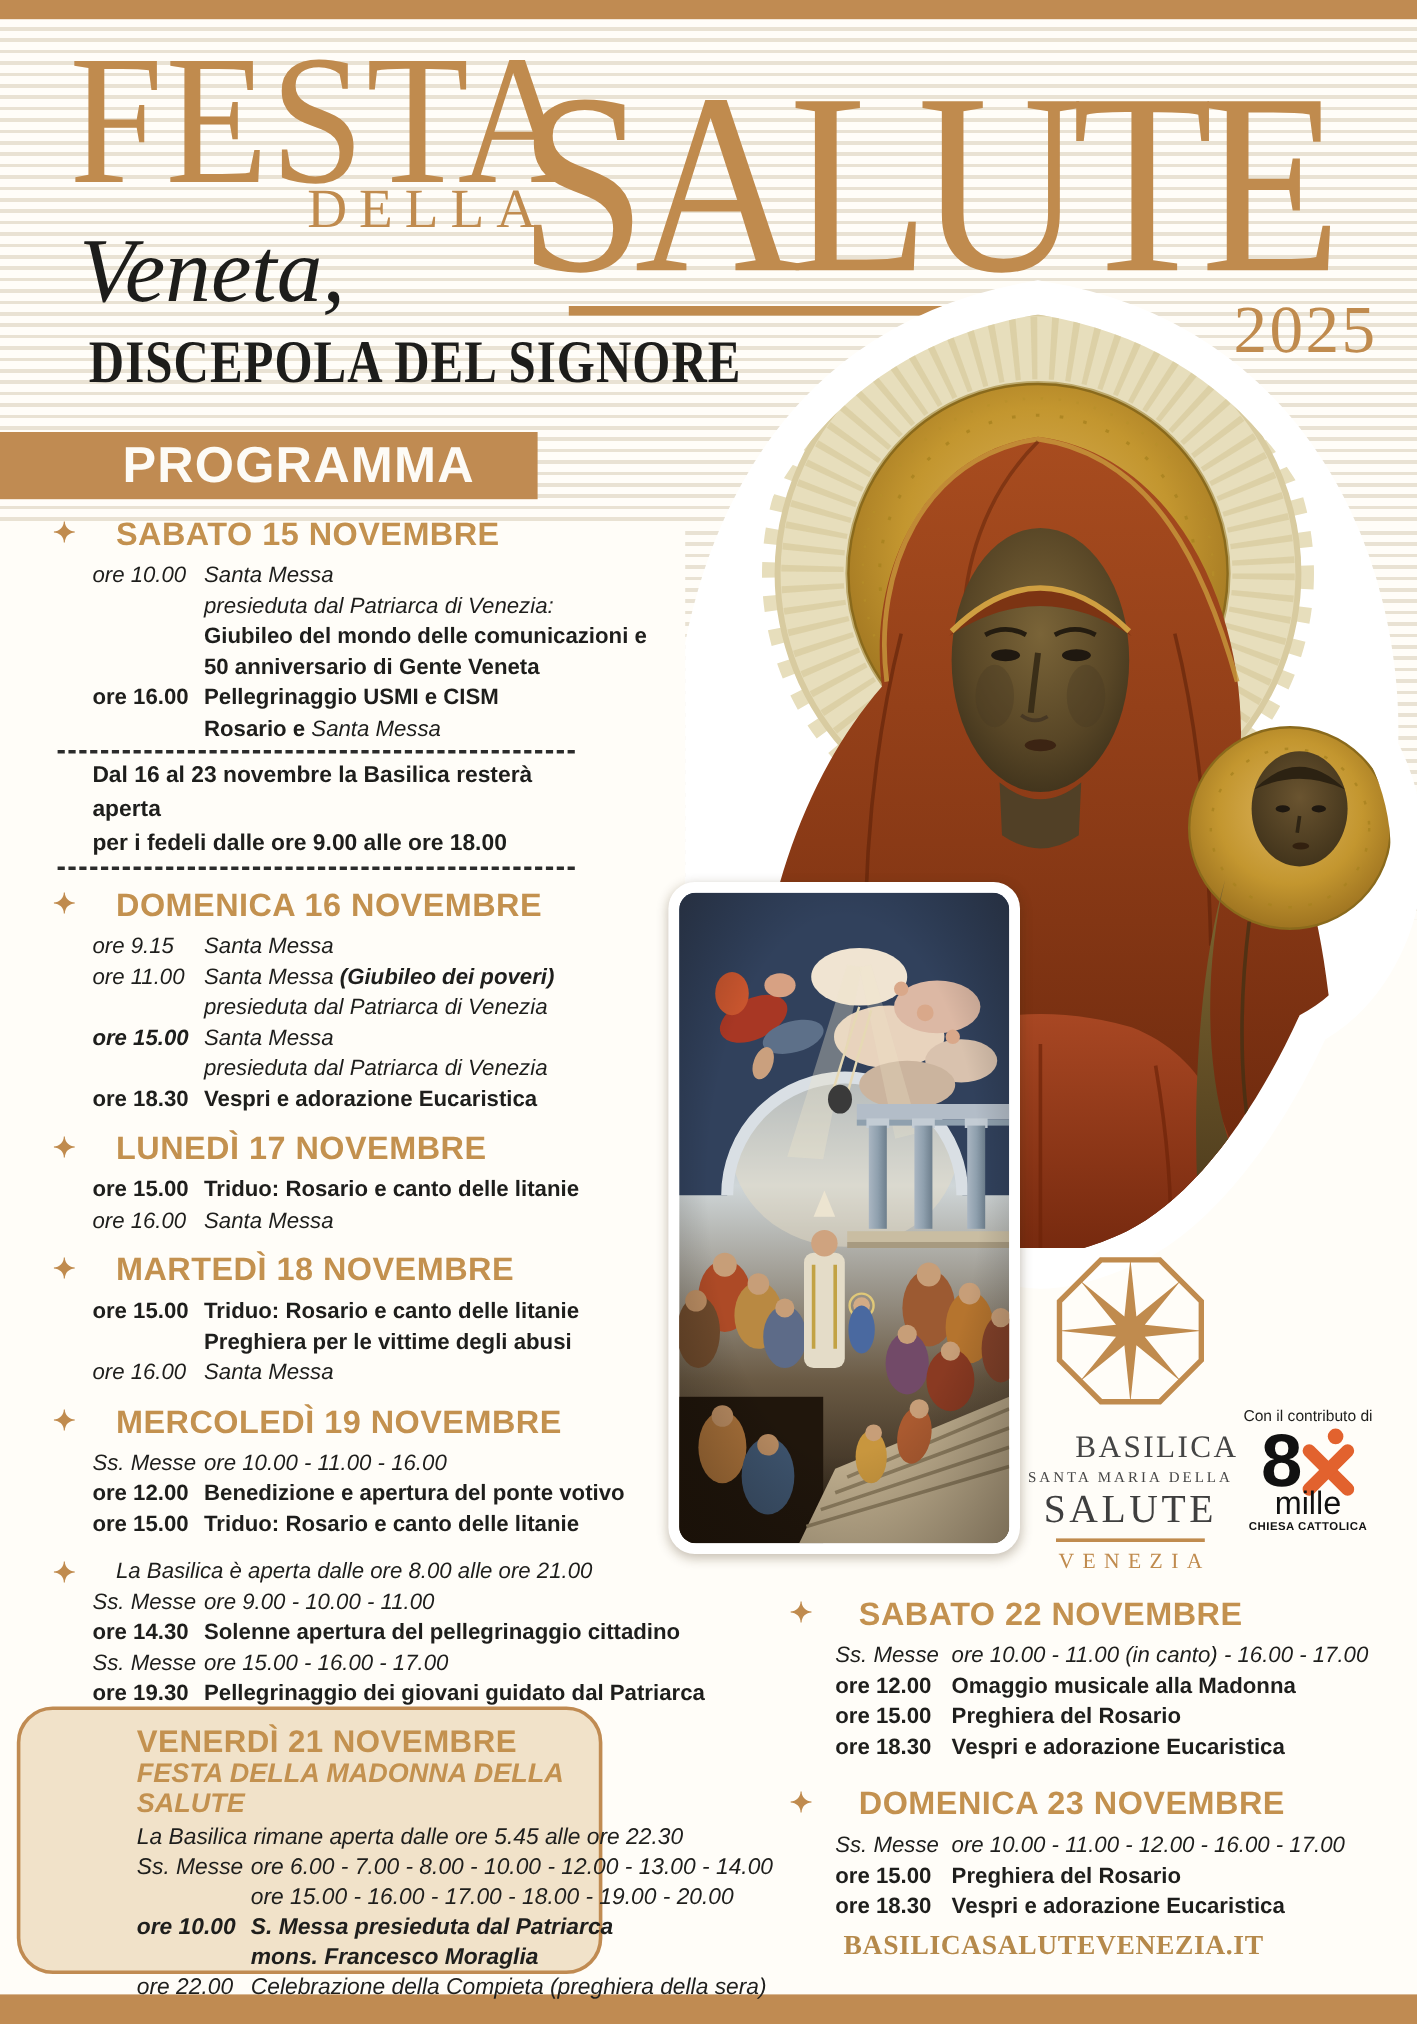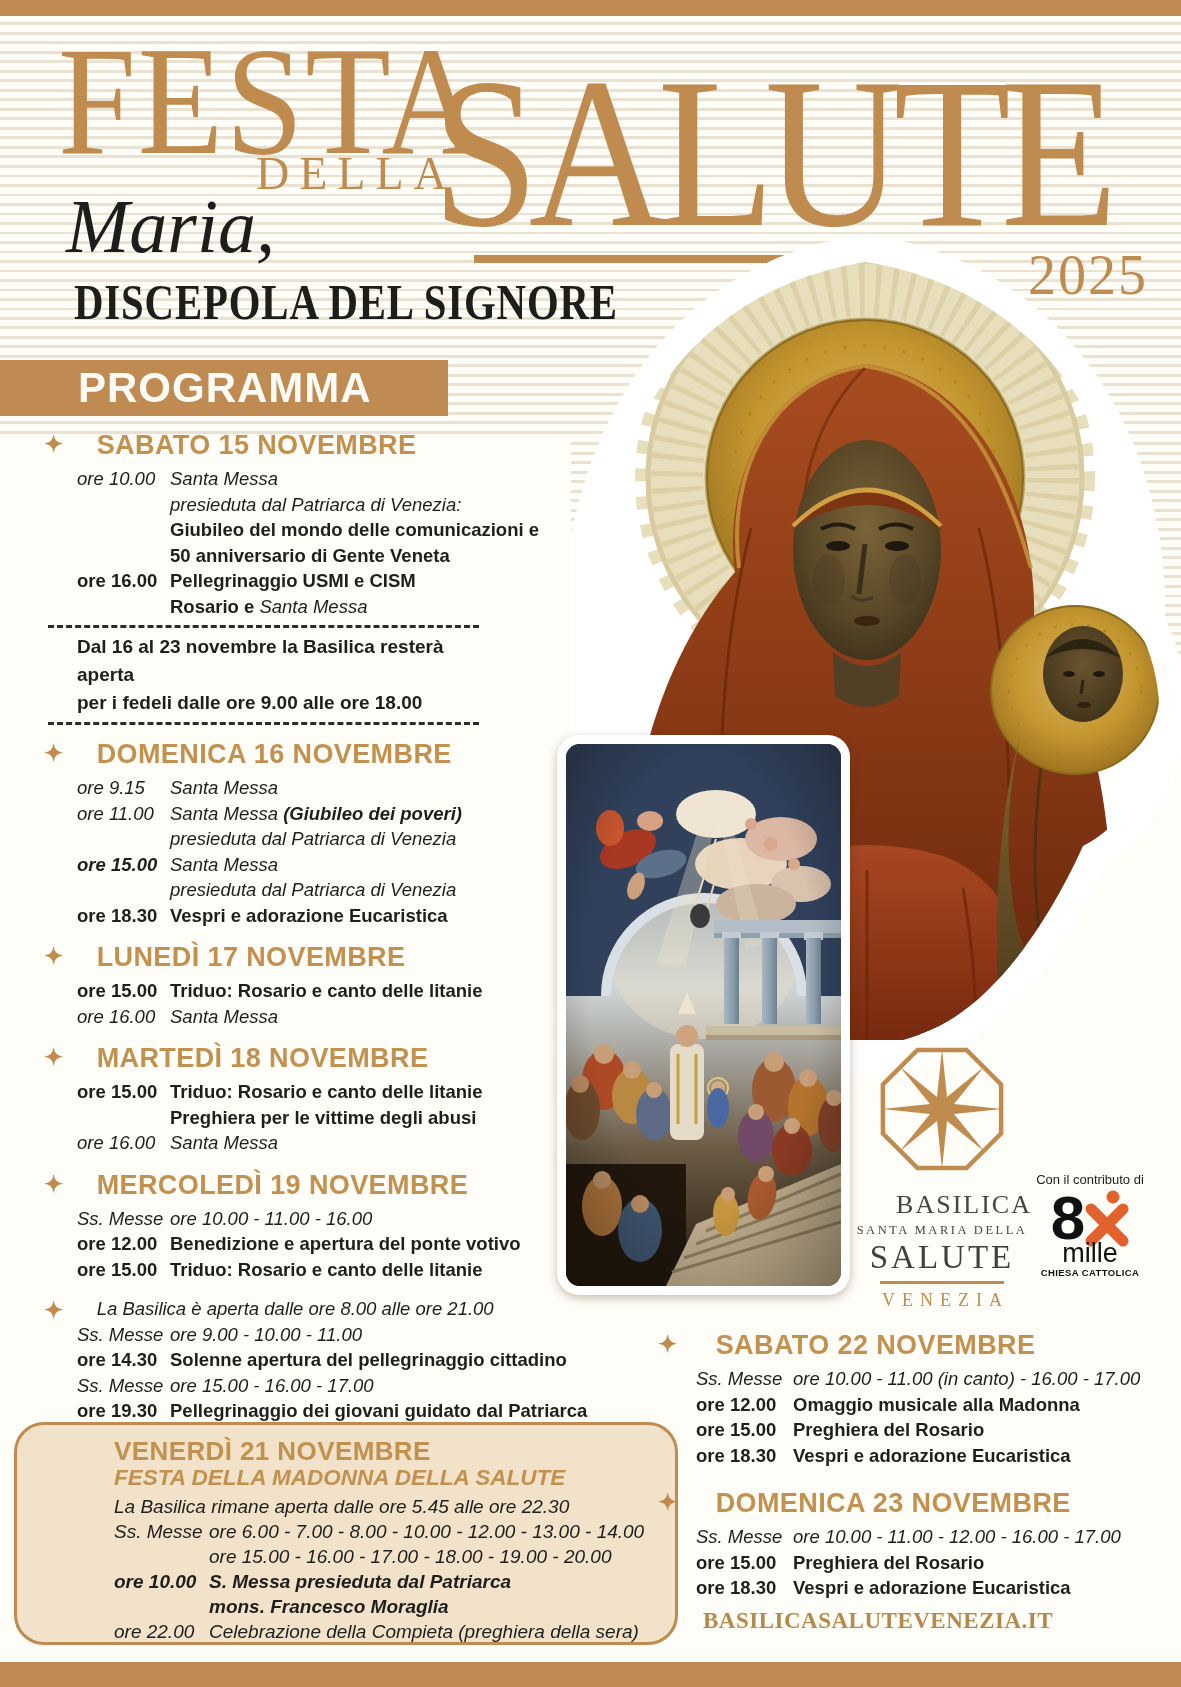--- a/index.html
+++ b/index.html
@@ -17,21 +17,21 @@
   .t-serif{font-family:"Liberation Serif",serif;color:#c08b4e;line-height:1;}
   .t-festa{left:58px;top:24px;font-size:140px;letter-spacing:2px;transform:scaleY(1.1);transform-origin:top left;}
   .t-della{left:256px;top:151px;font-size:46px;letter-spacing:10px;}
   .t-salute{left:432px;top:46px;font-size:192px;letter-spacing:-10px;transform:scaleY(1.12);transform-origin:top left;z-index:1;}
   .t-rule{left:474px;top:255px;width:337px;height:8px;background:#c08b4e;}
   .t-year{left:1028px;top:247px;font-size:56px;letter-spacing:2px;}
   .t-script{left:66px;top:188px;font-family:"Liberation Serif",serif;font-style:italic;font-size:76px;color:#1d1d1b;line-height:1;}
   .t-sub{left:74px;top:277px;font-family:"Liberation Serif",serif;font-weight:700;font-size:48px;color:#1d1d1b;
          line-height:1;letter-spacing:1px;transform:scale(.85,1.05);transform-origin:top left;white-space:nowrap;}
   .prog-box{left:0;top:360px;width:448px;height:56px;background:#c08b52;}
-  .prog-box span{display:block;line-height:56px;padding-left:78px;font-size:42px;font-weight:700;color:#fdfbf6;letter-spacing:1px;}
+  .prog-box span{display:block;line-height:56px;padding-left:102px;font-size:42px;font-weight:700;color:#fdfbf6;letter-spacing:1px;}
 
   
   .col{position:absolute;z-index:4;}
   .col-left{left:44px;top:430px;width:585px;}
   .col-right{left:658px;top:1330px;width:520px;}
   .day{position:relative;padding-left:33px;margin-top:14px;}
   .col-right .day{padding-left:38px;margin-top:0;}
   .col-right .day + .day{margin-top:20px;}
   .day:first-child{margin-top:0;}
   .diamond{position:absolute;left:0;top:3px;color:#c08b4e;font-size:23px;line-height:23px;}
@@ -39,21 +39,21 @@
   .line{display:flex;line-height:25.5px;font-size:18.5px;white-space:nowrap;}
   .line .t{flex:0 0 93px;}
   .col-right .line .t{flex:0 0 97px;}
   .st-i{font-style:italic;font-weight:400;}
   .st-b{font-weight:700;}
   .st-bi{font-weight:700;font-style:italic;}
   .notice{margin:6px 0 2px 4px;width:402px;border-top:3px dashed #2b2b2b;border-bottom:3px dashed #2b2b2b;
           padding:5px 0 5px 29px;font-weight:700;font-size:19px;line-height:28px;}
 
   
-  .friday{position:absolute;left:14px;top:1422px;width:664px;height:223px;box-sizing:border-box;z-index:4;
+  .friday{position:absolute;left:14px;top:1422px;width:488px;height:223px;box-sizing:border-box;z-index:4;
           background:#f1e2c9;border:3px solid #c08b52;border-radius:30px;padding:12px 16px 0 64px;}
   .friday .day-head{font-size:26px;margin-bottom:0;line-height:28px;}
   .friday .day-sub{font-size:22.5px;font-weight:700;font-style:italic;color:#c3914f;line-height:25px;margin-bottom:4px;}
   .friday .line{line-height:25px;font-size:19px;}
   .friday .line .t{flex:0 0 95px;}
 
   
   .madonna{left:571px;top:228px;width:610px;height:1010px;z-index:2;pointer-events:none;}
   .painting{left:557px;top:735px;z-index:5;background:#ffffff;padding:9px;border-radius:22px;
             box-shadow:0 3px 10px rgba(60,40,10,.30);}
@@ -164,21 +164,21 @@
         <path d="M 470 540 C 460 620 462 700 480 760" fill="none" stroke="#3f3014" stroke-width="3" opacity=".7"></path>
       </g>
     </svg>
   </div>
 
   <div class="abs t-serif t-festa">FESTA</div>
   <div class="abs t-serif t-della">DELLA</div>
   <div class="abs t-serif t-salute">SALUTE</div>
   <div class="abs t-rule"></div>
   <div class="abs t-serif t-year">2025</div>
-  <div class="abs t-script">Maria,</div>
+  <div class="abs t-script">Veneta,</div>
   <div class="abs t-sub">DISCEPOLA DEL SIGNORE</div>
   <div class="abs prog-box">
     <span>PROGRAMMA</span>
   </div>
 
   <div class="abs painting">
     <svg width="275" height="542" viewBox="0 0 275 542">
       <defs>
         <linearGradient id="bgG" x1="0" y1="0" x2="0" y2="1">
           <stop offset="0" stop-color="#2e3f5c"></stop>

